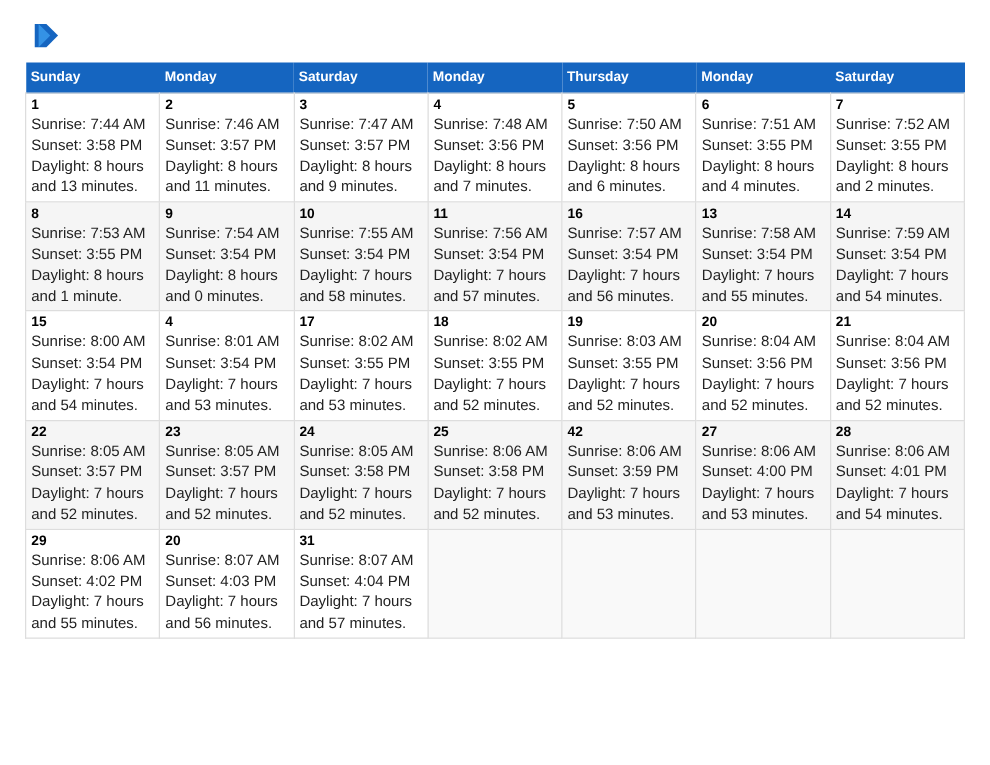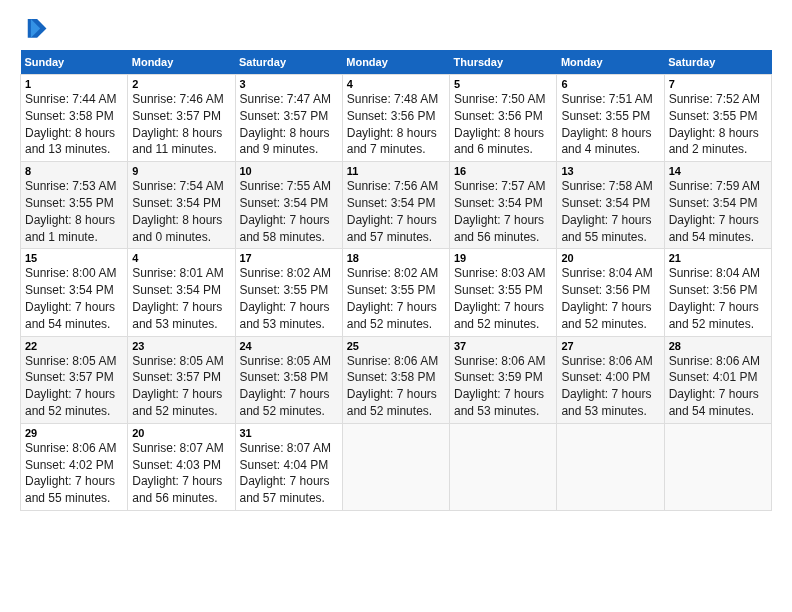--- a/index.html
+++ b/index.html
@@ -225,21 +225,21 @@
         </td>
           <td>
           <span class="day-num">24</span>
           <span class="day-info">Sunrise: 8:05 AM<br>Sunset: 3:58 PM<br>Daylight: 7 hours and 52 minutes.</span>
         </td>
           <td>
           <span class="day-num">25</span>
           <span class="day-info">Sunrise: 8:06 AM<br>Sunset: 3:58 PM<br>Daylight: 7 hours and 52 minutes.</span>
         </td>
           <td>
-          <span class="day-num">37</span>
+          <span class="day-num">42</span>
           <span class="day-info">Sunrise: 8:06 AM<br>Sunset: 3:59 PM<br>Daylight: 7 hours and 53 minutes.</span>
         </td>
           <td>
           <span class="day-num">27</span>
           <span class="day-info">Sunrise: 8:06 AM<br>Sunset: 4:00 PM<br>Daylight: 7 hours and 53 minutes.</span>
         </td>
           <td>
           <span class="day-num">28</span>
           <span class="day-info">Sunrise: 8:06 AM<br>Sunset: 4:01 PM<br>Daylight: 7 hours and 54 minutes.</span>
         </td>

